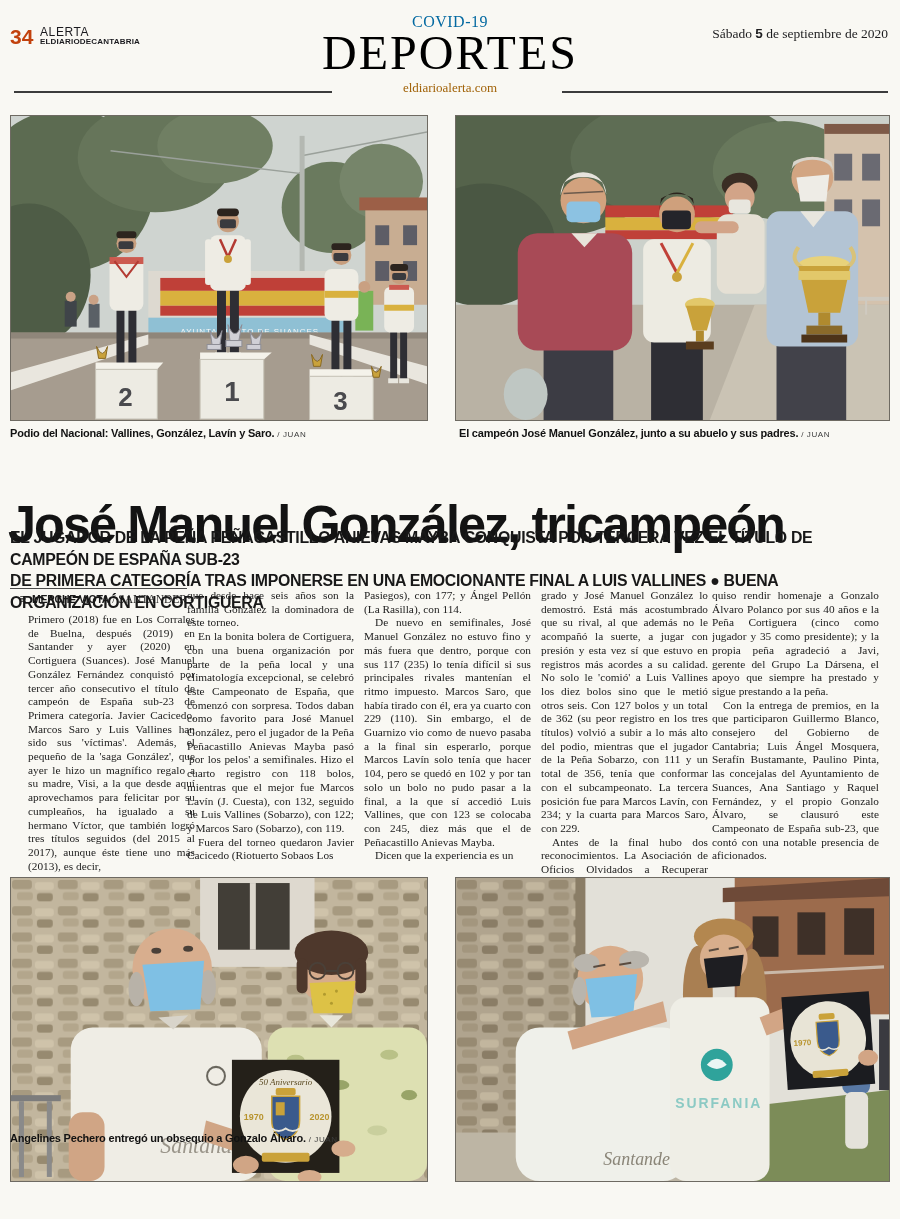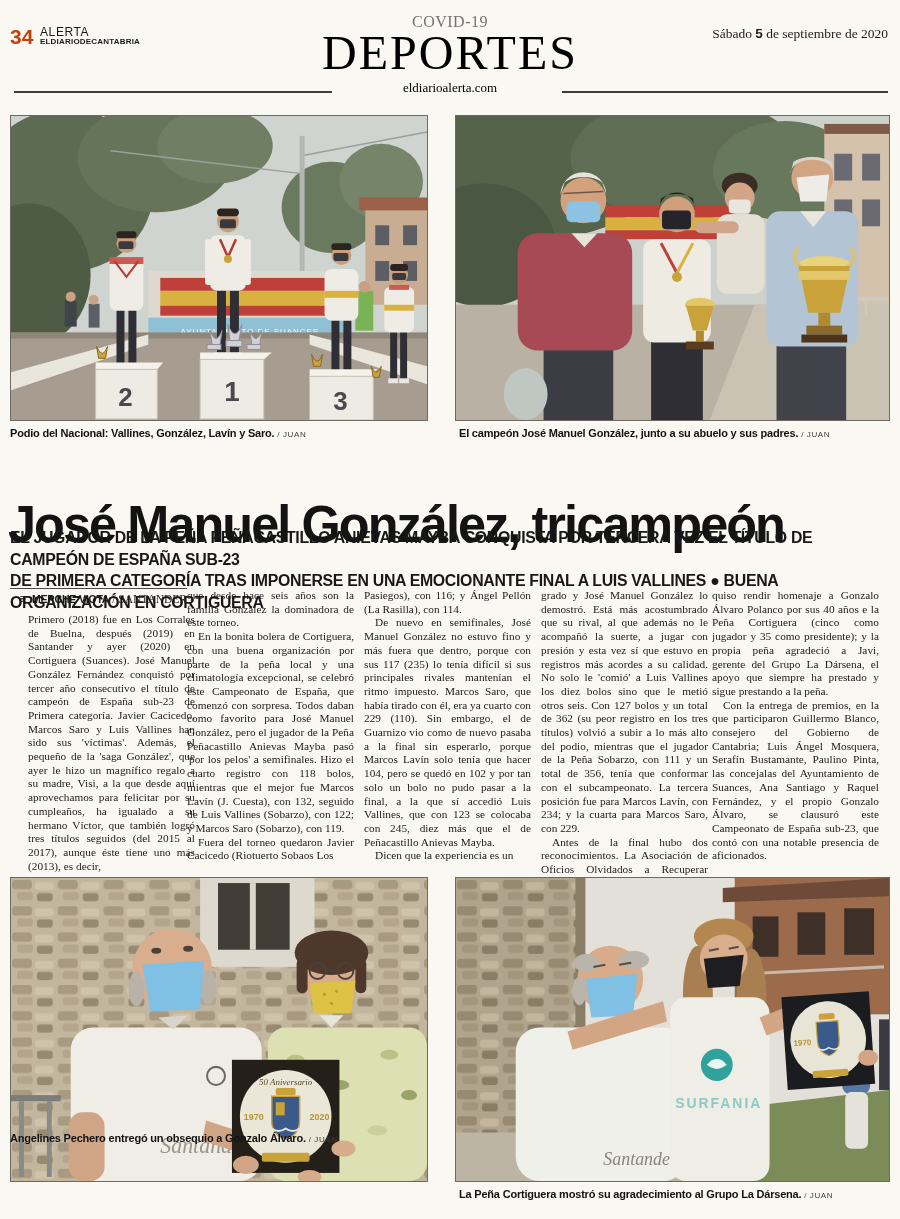--- a/index.html
+++ b/index.html
@@ -5,24 +5,24 @@
   html,body{margin:0;padding:0;background:#9a9a9a;}
   .page{position:relative;width:900px;height:1219px;margin:0 auto;background:#f9f8f3;
         font-family:"Liberation Serif",serif;color:#1c1c1c;overflow:hidden;}
 
   
   .pagenum{position:absolute;left:10px;top:25px;font-family:"Liberation Sans",sans-serif;
            font-weight:800;font-size:21px;color:#c2410c;}
   .brand{position:absolute;left:40px;top:28px;font-family:"Liberation Sans",sans-serif;color:#1a1a1e;}
   .brand .b1{font-weight:400;font-size:12px;letter-spacing:.6px;line-height:9px;}
   .brand .b2{font-weight:600;font-size:8px;letter-spacing:.2px;line-height:9px;}
-  .covid{position:absolute;left:0;right:0;top:13px;text-align:center;font-size:16px;letter-spacing:.5px;color:#737373;}
+  .covid{position:absolute;left:0;right:0;top:13px;text-align:center;font-size:16px;letter-spacing:.5px;color:#0369a1;}
   .deportes{position:absolute;left:0;right:0;top:28px;text-align:center;font-size:48px;
             letter-spacing:2px;color:#000000;line-height:50px;}
-  .site{position:absolute;left:0;right:0;top:80px;text-align:center;font-size:13px;color:#000000;}
+  .site{position:absolute;left:0;right:0;top:80px;text-align:center;font-size:13px;color:#a16207;}
   .hr-l,.hr-r{position:absolute;top:91px;height:2px;background:#3c3c3c;}
   .hr-l{left:14px;width:318px;} .hr-r{left:562px;width:326px;}
   .date{position:absolute;right:12px;top:26px;font-size:13.5px;color:#1d1d1f;margin-left:37px;}
   .date .day{font-family:"Liberation Sans",sans-serif;font-weight:700;}
 
   
   .photo{position:absolute;box-sizing:border-box;border:1px solid #6e6a62;background:#cfcfc8;}
   .photo svg{display:block;width:100%;height:100%;}
   #photo-tl{left:10px;top:115px;width:418px;height:306px;}
   #photo-tr{left:455px;top:115px;width:435px;height:306px;}
@@ -279,21 +279,21 @@
 
   <div class="col" id="col1">
     <p>Primero (2018) fue en Los Corrales de Buelna, después (2019) en Santander y ayer (2020) en Cortiguera (Suances). José Manuel González Fernández conquistó por tercer año consecutivo el título de campeón de España sub-23 de Primera categoría. Javier Cacicedo, Marcos Saro y Luis Vallines han sido sus 'víctimas'. Además, el pequeño de la 'saga González', que ayer le hizo un magnífico regalo a su madre, Visi, a la que desde aquí aprovechamos para felicitar por su cumpleaños, ha igualado a su hermano Víctor, que también logró tres títulos seguidos (del 2015 al 2017), aunque éste tiene uno más (2013), es decir,</p>
   </div>
   <div class="col" id="col2">
     <p>que desde hace seis años son la familia González la dominadora de este torneo.</p>
     <p class="ind">En la bonita bolera de Cortiguera, con una buena organización por parte de la peña local y una climatología excepcional, se celebró este Campeonato de España, que comenzó con sorpresa. Todos daban como favorito para José Manuel González, pero el jugador de la Peña Peñacastillo Anievas Mayba pasó 'por los pelos' a semifinales. Hizo el cuarto registro con 118 bolos, mientras que el mejor fue Marcos Lavín (J. Cuesta), con 132, seguido de Luis Vallines (Sobarzo), con 122; y Marcos Saro (Sobarzo), con 119.</p>
     <p class="ind">Fuera del torneo quedaron Javier Cacicedo (Riotuerto Sobaos Los</p>
   </div>
   <div class="col" id="col3">
-    <p>Pasiegos), con 116; y Ángel Pellón (La Rasilla), con 114.</p>
+    <p>Pasiegos), con 177; y Ángel Pellón (La Rasilla), con 114.</p>
     <p class="ind">De nuevo en semifinales, José Manuel González no estuvo fino y más fuera que dentro, porque con sus 117 (235) lo tenía difícil si sus principales rivales mantenían el ritmo impuesto. Marcos Saro, que había tirado con él, era ya cuarto con 229 (110). Sin embargo, el de Guarnizo vio como de nuevo pasaba a la final sin esperarlo, porque Marcos Lavín solo tenía que hacer 104, pero se quedó en 102 y por tan solo un bolo no pudo pasar a la final, a la que sí accedió Luis Vallines, que con 123 se colocaba con 245, diez más que el de Peñacastillo Anievas Mayba.</p>
     <p class="ind">Dicen que la experiencia es un</p>
   </div>
   <div class="col" id="col4">
     <p>grado y José Manuel González lo demostró. Está más acostumbrado que su rival, al que además no le acompañó la suerte, a jugar con presión y esta vez sí que estuvo en registros más acordes a su calidad. No solo le 'comió' a Luis Vallines los diez bolos sino que le metió otros seis. Con 127 bolos y un total de 362 (su peor registro en los tres títulos) volvió a subir a lo más alto del podio, mientras que el jugador de la Peña Sobarzo, con 111 y un total de 356, tenía que conformar con el subcampeonato. La tercera posición fue para Marcos Lavín, con 234; y la cuarta para Marcos Saro, con 229.</p>
     <p class="ind">Antes de la final hubo dos reconocimientos. La Asociación de Oficios Olvidados a Recuperar (OFOLRE)</p>
   </div>
   <div class="col" id="col5">
     <p>quiso rendir homenaje a Gonzalo Álvaro Polanco por sus 40 años e la Peña Cortiguera (cinco como jugador y 35 como presidente); y la propia peña agradeció a Javi, gerente del Grupo La Dársena, el apoyo que siempre ha prestado y sigue prestando a la peña.</p>
     <p class="ind">Con la entrega de premios, en la que participaron Guillermo Blanco, consejero del Gobierno de Cantabria; Luis Ángel Mosquera, Serafín Bustamante, Paulino Pinta, las concejalas del Ayuntamiento de Suances, Ana Santiago y Raquel Fernández, y el propio Gonzalo Álvaro, se clausuró este Campeonato de España sub-23, que contó con una notable presencia de aficionados.</p>
@@ -431,18 +431,14 @@
         <rect x="356" y="190" width="36" height="7" rx="2" fill="#caa23a"></rect>
       </g>
       <ellipse cx="414" cy="178" rx="10" ry="8" fill="#d2a585"></ellipse>
     </svg>
   </div>
 
   <div class="caption" id="cap-bl">
     <span>Angelines Pechero entregó un obsequio a Gonzalo Álvaro.</span>
     <span class="credit">/ JUAN</span>
   </div>
-  <div class="caption" id="cap-br">
-    <span>La Peña Cortiguera mostró su agradecimiento al Grupo La Dársena.</span>
-    <span class="credit">/ JUAN</span>
-  </div>
 
 </div>
 
 </body></html>

